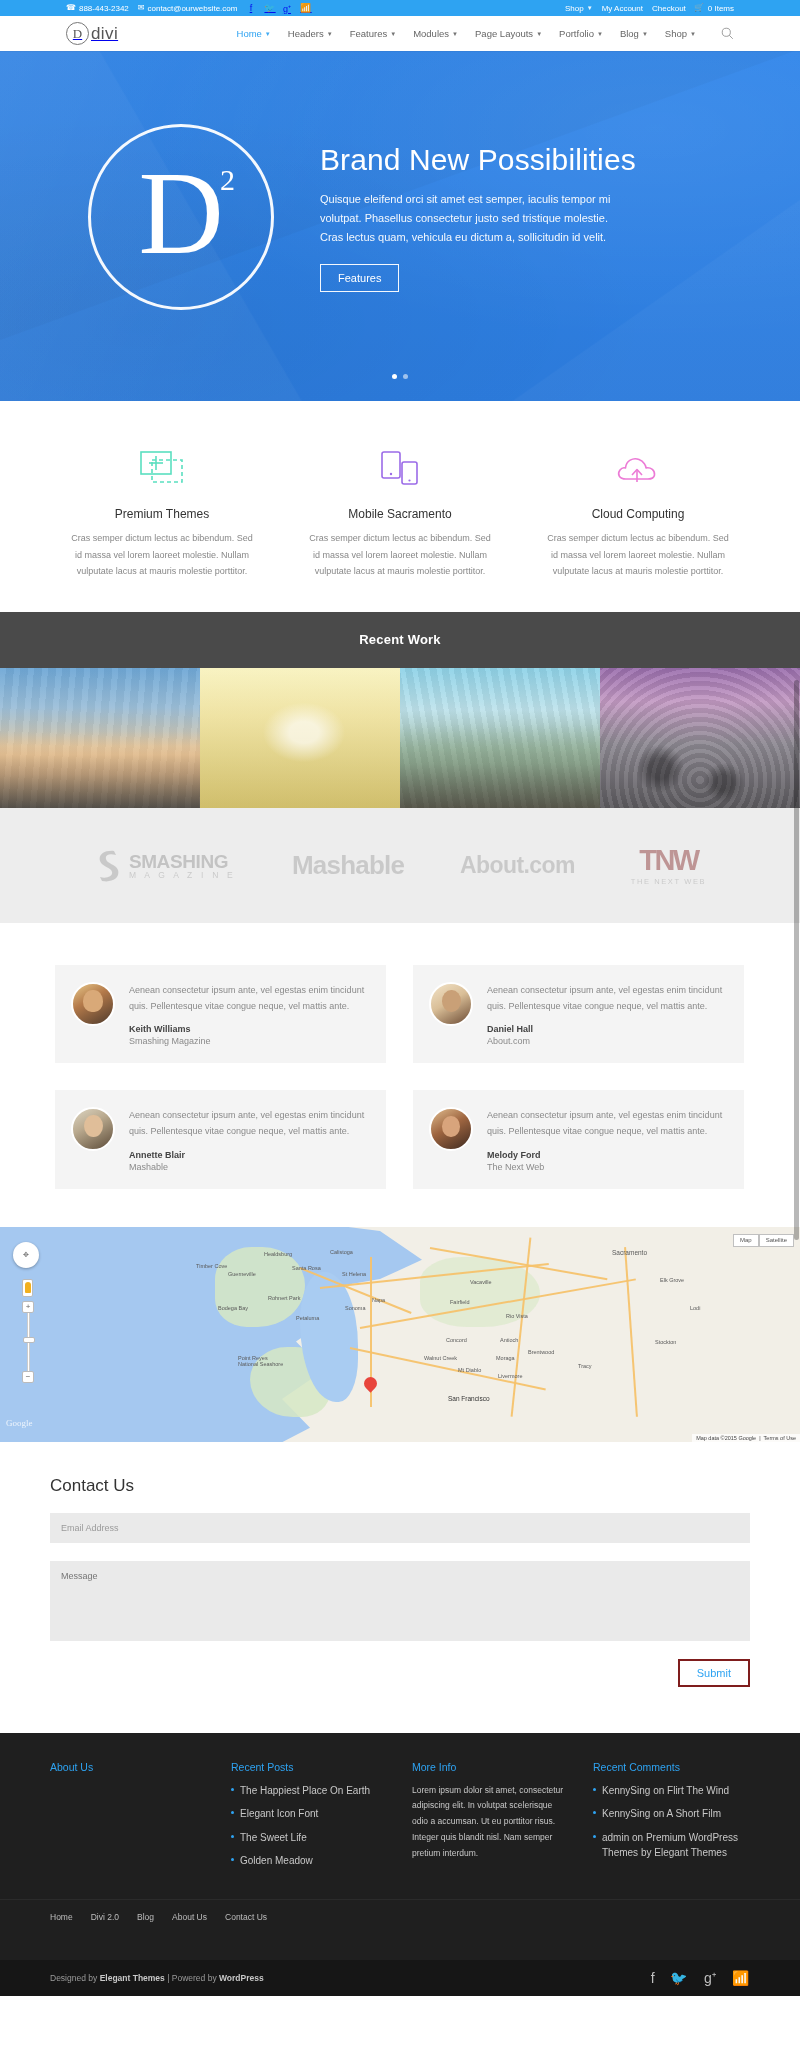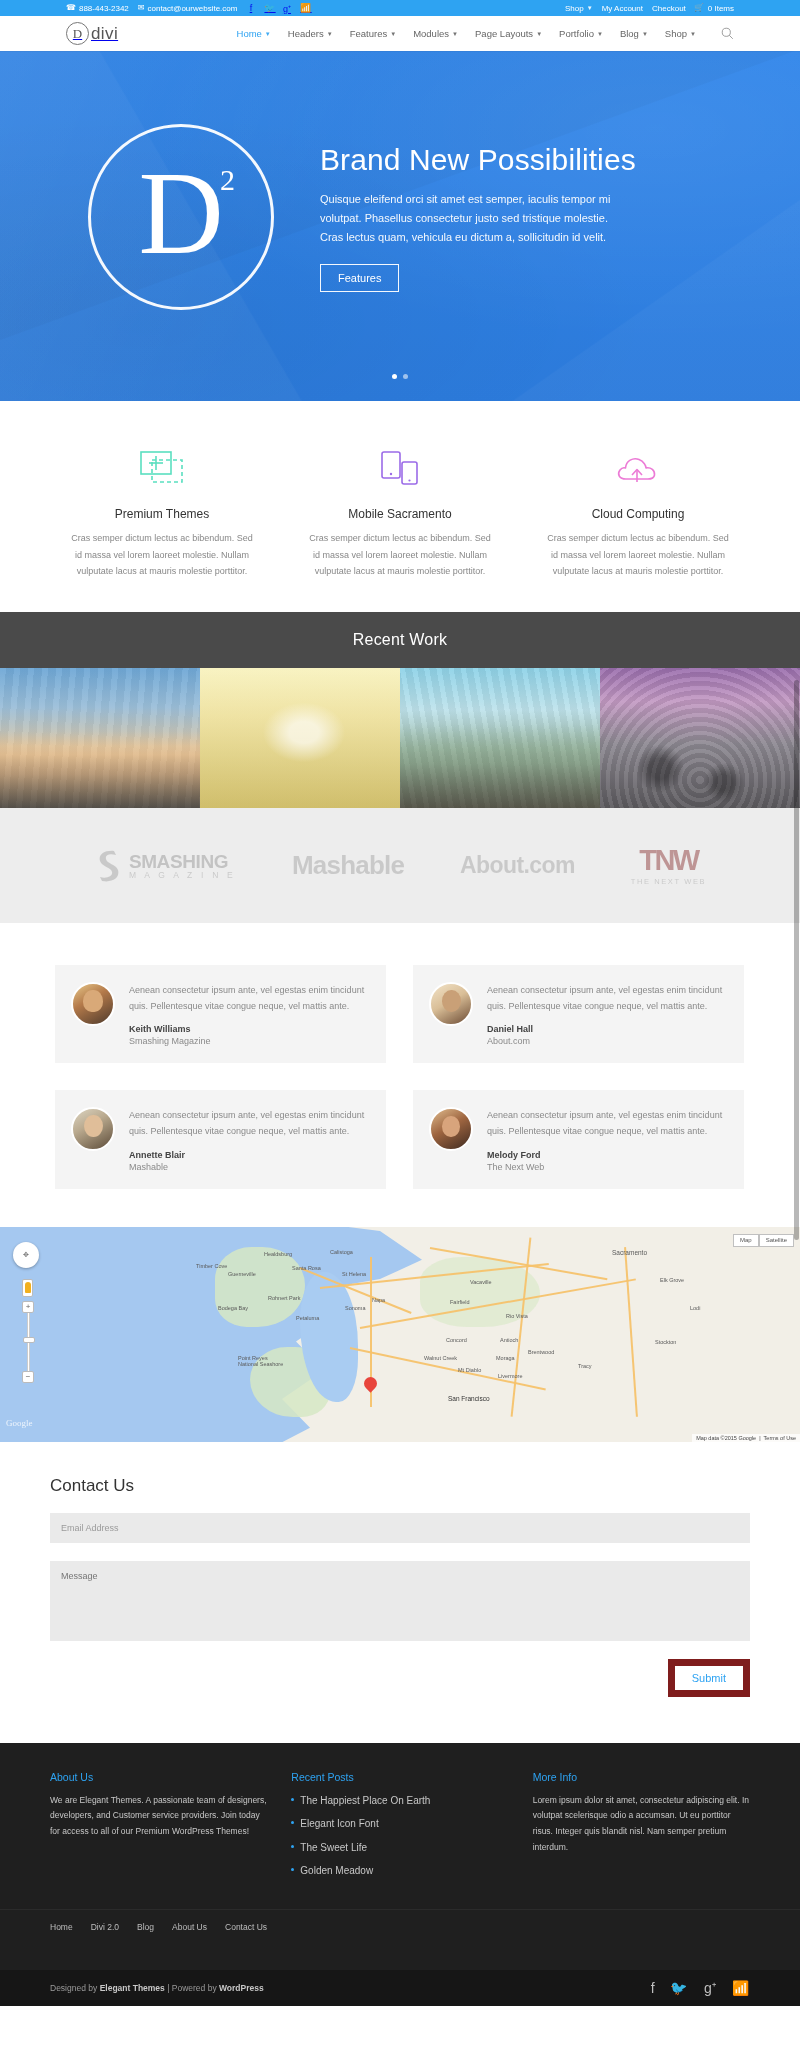--- a/index.html
+++ b/index.html
@@ -129,21 +129,21 @@
   .feature { flex:1; text-align:center; padding:0 6px; }
   .feature-icon { height:48px; display:flex; align-items:center; justify-content:center; margin-bottom:14px; }
   .feature-title { font-size:12px; color:#333; margin-bottom:9px; font-weight:400; }
   .feature-desc { font-size:9px; line-height:1.85; color:#888; max-width:190px; margin:0 auto; }
 
   
   .recent-work-bar {
     background:#4A4A4A; height:56px;
     display:flex; align-items:center; justify-content:center;
   }
-  .recent-work-title { color:#fff; font-size:16px; font-weight:400; letter-spacing:.2px; }
+  .recent-work-title { color:#fff; font-size:13px; font-weight:700; letter-spacing:.2px; }
 
   .gallery { display:flex; height:140px; }
   .gallery-cell { flex:1; position:relative; overflow:hidden; }
   .g1 { background:linear-gradient(180deg,#6FA8D6 0%, #9CBFD9 28%, #D9C7A8 56%, #C2A98C 76%, #6E6A62 100%); }
   .g1::after{content:"";position:absolute;inset:0;background:
      linear-gradient(180deg, rgba(255,220,160,0) 45%, rgba(255,190,120,.35) 62%, rgba(60,55,50,.5) 100%),
      repeating-linear-gradient(95deg, rgba(255,255,255,.05) 0 6px, rgba(0,0,0,.04) 6px 14px);}
   .g2 { background:linear-gradient(180deg,#F6EFAE 0%, #F2E49A 35%, #E8D98C 62%, #D9C878 100%); }
   .g2::after{content:"";position:absolute;inset:0;background:
      radial-gradient(ellipse at 52% 46%, rgba(255,255,255,.65) 0 10%, rgba(255,255,255,0) 28%),
@@ -258,21 +258,21 @@
     height:30px;
   }
   .field::placeholder { color:#9B9B9B; }
   .textarea {
     width:100%; background:#EAEAEA; border:none; padding:10px 11px;
     font-size:9px; color:#9B9B9B; height:80px; resize:none;
     font-family:"Liberation Sans", sans-serif; display:block;
   }
   .submit-row { display:flex; justify-content:flex-end; margin-top:18px; }
   .submit-btn {
-    border:7px solid #7f1d1d; background:#fff; color:#2EA3F2;
+    border:2px solid #7f1d1d; background:#fff; color:#2EA3F2;
     font-size:11px; padding:6px 17px; cursor:pointer;
     font-family:"Liberation Sans", sans-serif;
   }
 
   
   .footer { background:#1F1F1F; padding:28px 0 26px; }
   .footer-inner { width:700px; margin:0 auto; display:flex; gap:24px; }
   .fcol { flex:1; }
   .fcol-title { color:#2EA3F2; font-size:10.5px; margin-bottom:10px; font-weight:400; }
   .fcol-text { color:#C8C8C8; font-size:8.5px; line-height:1.85; }
@@ -603,35 +603,42 @@
       <div class="submit-row">
         <button class="submit-btn">Submit</button>
       </div>
     </div>
   </section>
 
   <footer class="footer">
     <div class="footer-inner">
       <div class="fcol">
         <div class="fcol-title">About Us</div>
-        <div class="fcol-text">We are Elegant Themes. A passionate team of designers, developers, and Customer service providers. Join today for access to all of our Premium WordPress Themes!</div>
       </div>
       <div class="fcol">
         <div class="fcol-title">Recent Posts</div>
         <ul class="flist">
           <li><span>The Happiest Place On Earth</span></li>
           <li><span>Elegant Icon Font</span></li>
           <li><span>The Sweet Life</span></li>
           <li><span>Golden Meadow</span></li>
         </ul>
       </div>
       <div class="fcol">
         <div class="fcol-title">More Info</div>
         <div class="fcol-text">Lorem ipsum dolor sit amet, consectetur adipiscing elit. In volutpat scelerisque odio a accumsan. Ut eu porttitor risus. Integer quis blandit nisl. Nam semper pretium interdum.</div>
       </div>
+      <div class="fcol">
+        <div class="fcol-title">Recent Comments</div>
+        <ul class="flist">
+          <li><span>KennySing on Flirt The Wind</span></li>
+          <li><span>KennySing on A Short Film</span></li>
+          <li><span>admin on Premium WordPress Themes by Elegant Themes</span></li>
+        </ul>
+      </div>
     </div>
     <div class="footer-nav">
       <div class="footer-nav-inner">
         <a href="#" class="fnav-link">Home</a>
         <a href="#" class="fnav-link">Divi 2.0</a>
         <a href="#" class="fnav-link">Blog</a>
         <a href="#" class="fnav-link">About Us</a>
         <a href="#" class="fnav-link">Contact Us</a>
       </div>
     </div>

